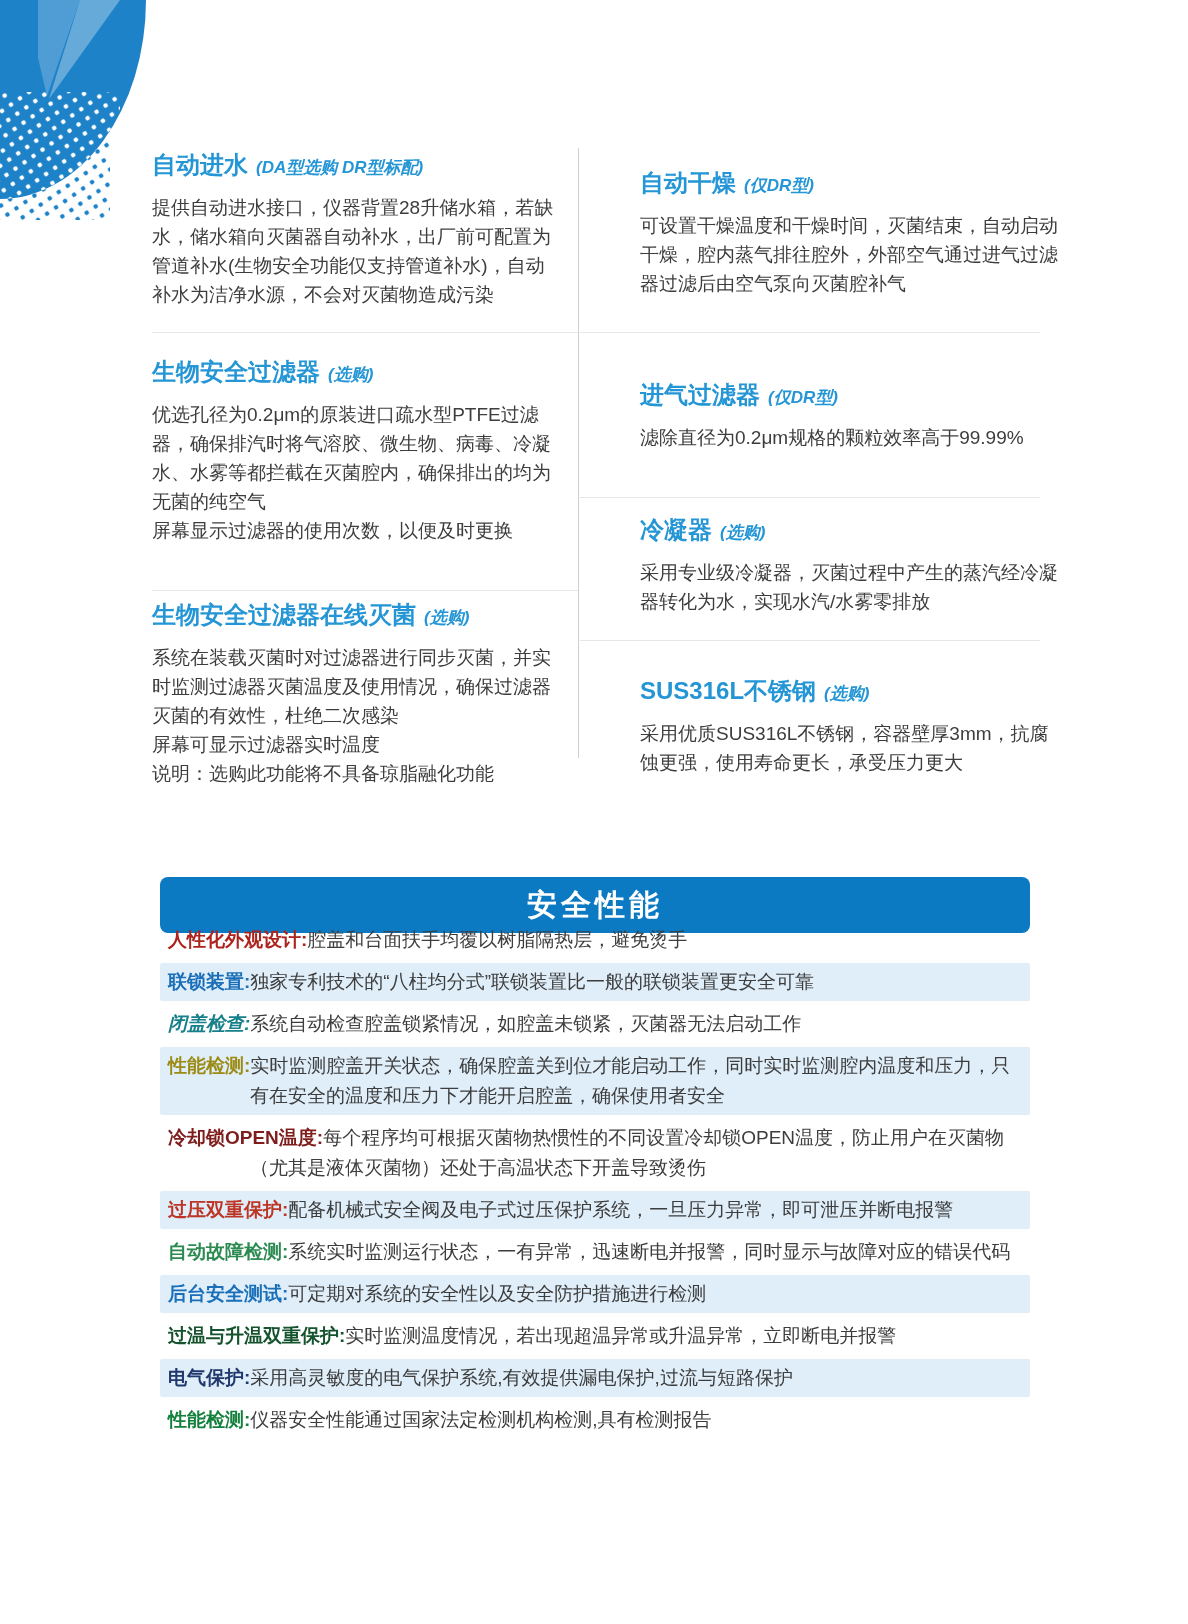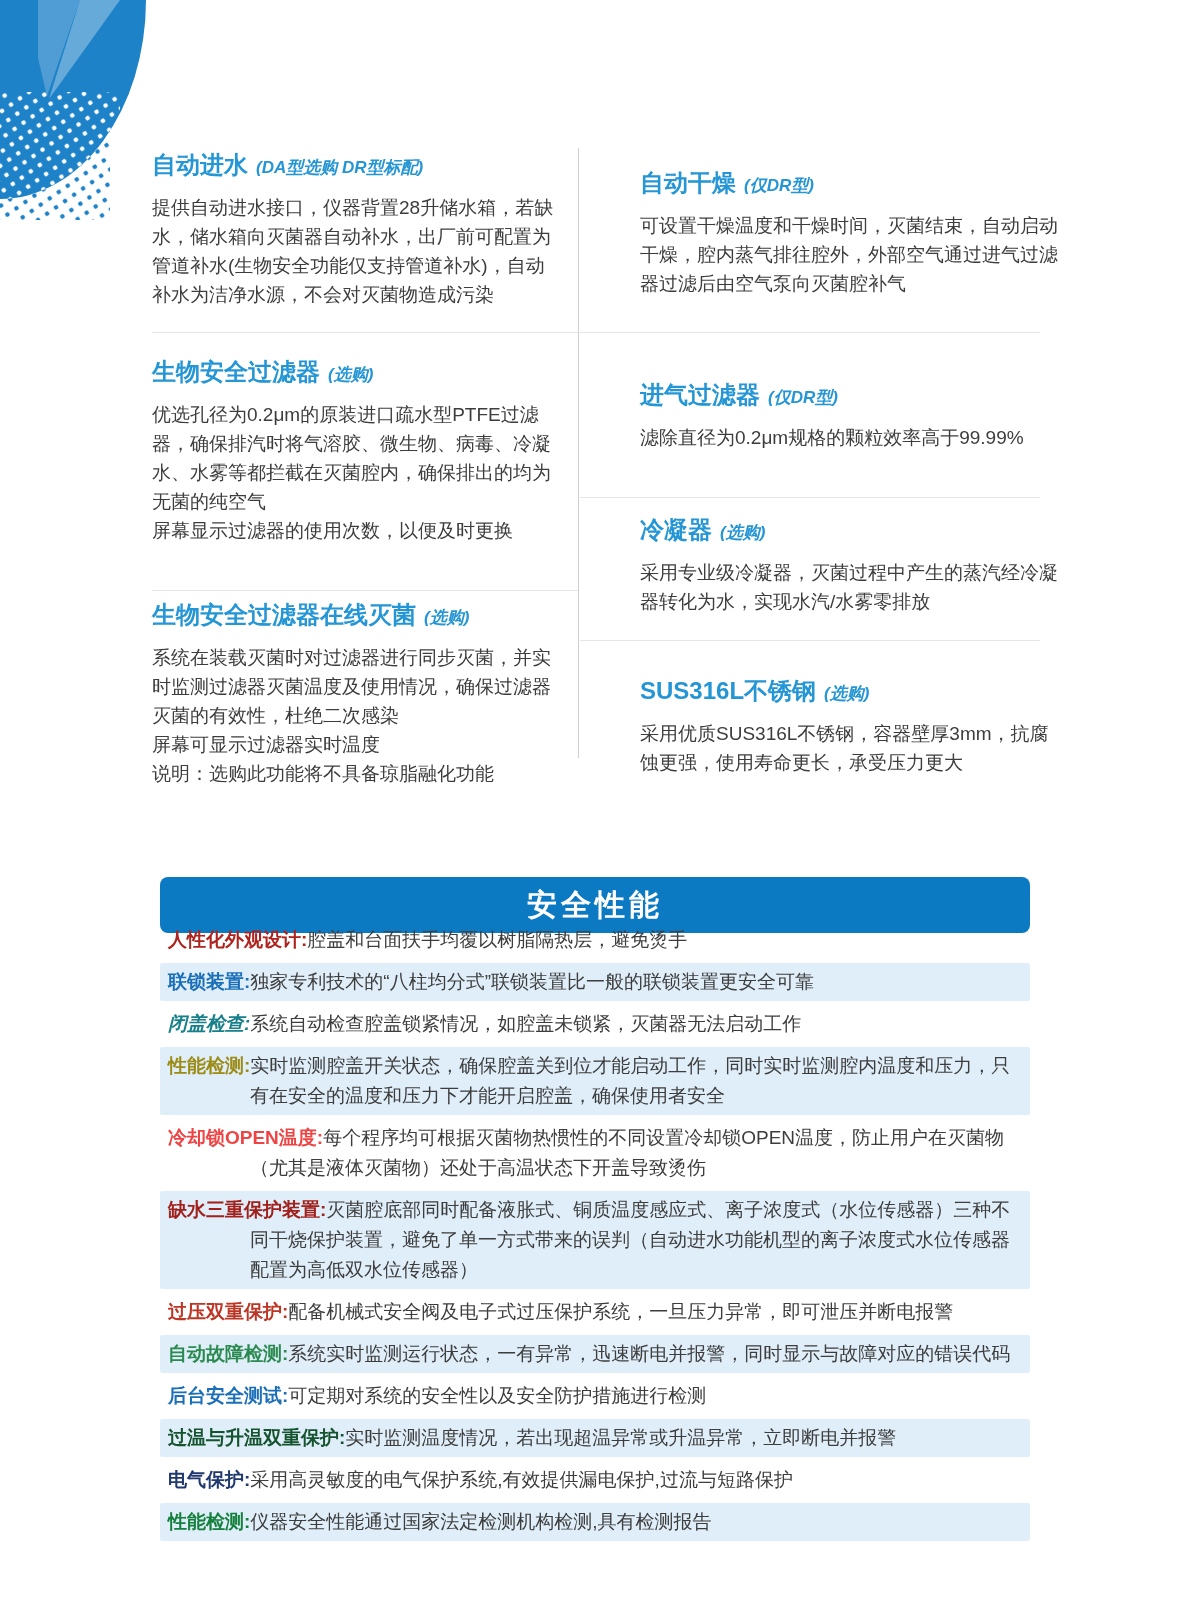--- a/index.html
+++ b/index.html
@@ -118,22 +118,21 @@
 
   <div class="banner" style="background-color: rgb(12, 122, 194);">
     <span>安全性能</span>
   </div>
 
   <div class="rows">
     <div class="row"><span class="lbl" style="color: rgb(173, 36, 31);">人性化外观设计:</span><span class="txt">腔盖和台面扶手均覆以树脂隔热层，避免烫手</span></div>
     <div class="row"><span class="lbl" style="color: rgb(26, 111, 184);">联锁装置:</span><span class="txt">独家专利技术的“八柱均分式”联锁装置比一般的联锁装置更安全可靠</span></div>
     <div class="row"><span class="lbl" style="color: rgb(23, 128, 138); font-style: italic;">闭盖检查:</span><span class="txt">系统自动检查腔盖锁紧情况，如腔盖未锁紧，灭菌器无法启动工作</span></div>
     <div class="row"><span class="lbl" style="color: rgb(156, 139, 20);">性能检测:</span><span class="txt">实时监测腔盖开关状态，确保腔盖关到位才能启动工作，同时实时监测腔内温度和压力，只有在安全的温度和压力下才能开启腔盖，确保使用者安全</span></div>
-    <div class="row"><span class="lbl" style="color: #ef4444; margin-top: 20px;">冷却锁OPEN温度:</span><span class="txt">每个程序均可根据灭菌物热惯性的不同设置冷却锁OPEN温度，防止用户在灭菌物（尤其是液体灭菌物）还处于高温状态下开盖导致烫伤</span></div>
-    <div class="row"><span class="lbl" style="color: rgb(161, 32, 27);">缺水三重保护装置:</span><span class="txt">灭菌腔底部同时配备液胀式、铜质温度感应式、离子浓度式（水位传感器）三种不同干烧保护装置，避免了单一方式带来的误判（自动进水功能机型的离子浓度式水位传感器配置为高低双水位传感器）</span></div>
+    <div class="row"><span class="lbl" style="color: #7f1d1d; margin-top: 20px;">冷却锁OPEN温度:</span><span class="txt">每个程序均可根据灭菌物热惯性的不同设置冷却锁OPEN温度，防止用户在灭菌物（尤其是液体灭菌物）还处于高温状态下开盖导致烫伤</span></div>
     <div class="row"><span class="lbl" style="color: rgb(189, 53, 37);">过压双重保护:</span><span class="txt">配备机械式安全阀及电子式过压保护系统，一旦压力异常，即可泄压并断电报警</span></div>
     <div class="row"><span class="lbl" style="color: rgb(43, 138, 80);">自动故障检测:</span><span class="txt">系统实时监测运行状态，一有异常，迅速断电并报警，同时显示与故障对应的错误代码</span></div>
     <div class="row"><span class="lbl" style="color: rgb(26, 111, 184);">后台安全测试:</span><span class="txt">可定期对系统的安全性以及安全防护措施进行检测</span></div>
     <div class="row"><span class="lbl" style="color: #14532d; text-align: right;">过温与升温双重保护:</span><span class="txt">实时监测温度情况，若出现超温异常或升温异常，立即断电并报警</span></div>
     <div class="row"><span class="lbl" style="color: rgb(32, 56, 110);">电气保护:</span><span class="txt">采用高灵敏度的电气保护系统,有效提供漏电保护,过流与短路保护</span></div>
     <div class="row"><span class="lbl" style="color: #15803d;">性能检测:</span><span class="txt">仪器安全性能通过国家法定检测机构检测,具有检测报告</span></div>
   </div>
 
 </div>
 

